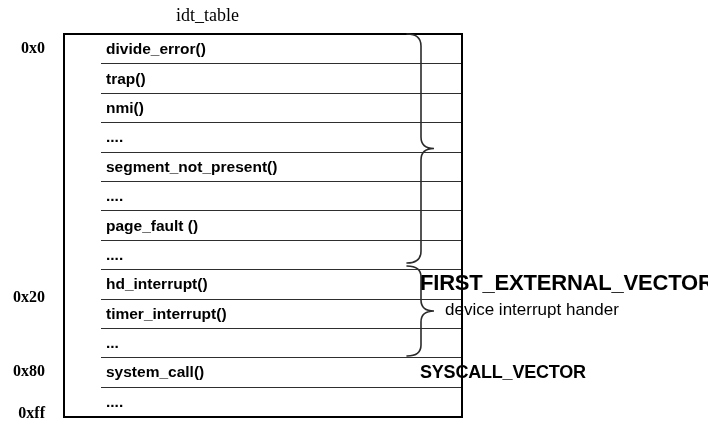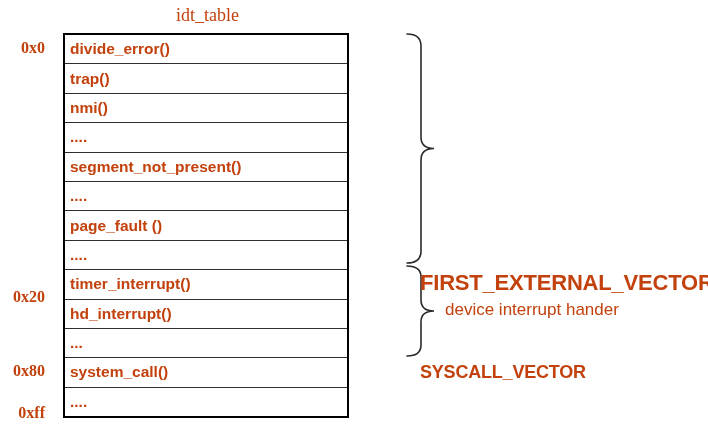--- a/index.html
+++ b/index.html
@@ -1,28 +1,28 @@
 <!DOCTYPE html>
 <html><head>
 <meta charset="utf-8">
 <style>
   html,body{margin:0;padding:0;background:#fff;}
   .canvas{
     position:relative;width:708px;height:445px;background:#ffffff;
-    font-family:"Liberation Sans",sans-serif;color:#c2410c;overflow:hidden;
+    font-family:"Liberation Sans",sans-serif;color:#000000;overflow:hidden;
   }
   .diagram-title{
     position:absolute;left:176px;top:5px;
     font-family:"Liberation Serif",serif;font-size:18px;font-weight:normal;
     white-space:nowrap;
   }
   .idt{
-    position:absolute;left:63px;top:33px;width:286px;height:385px;
+    position:absolute;left:63px;top:33px;width:400px;height:385px;
     border:2px solid #000;box-sizing:border-box;
-    display:flex;flex-direction:column;background:#fff;
+    display:flex;flex-direction:column;background:#fff;padding-left:36px;
   }
   .row{
     flex:1;display:flex;align-items:center;
     padding-left:5px;border-bottom:1.5px solid #2e2e2e;
     font-weight:bold;font-size:15.5px;letter-spacing:0px;white-space:nowrap;
     overflow:hidden;
   }
   .row:last-child{border-bottom:none;}
   .addr{
     position:absolute;left:0;width:45px;text-align:right;
@@ -71,24 +71,24 @@
       <div class="row">
         <span>....</span>
       </div>
       <div class="row">
         <span>page_fault ()</span>
       </div>
       <div class="row">
         <span>....</span>
       </div>
       <div class="row">
-        <span>timer_interrupt()</span>
+        <span>hd_interrupt()</span>
       </div>
       <div class="row">
-        <span>hd_interrupt()</span>
+        <span>timer_interrupt()</span>
       </div>
       <div class="row">
         <span>...</span>
       </div>
       <div class="row">
         <span>system_call()</span>
       </div>
       <div class="row">
         <span>....</span>
       </div>

